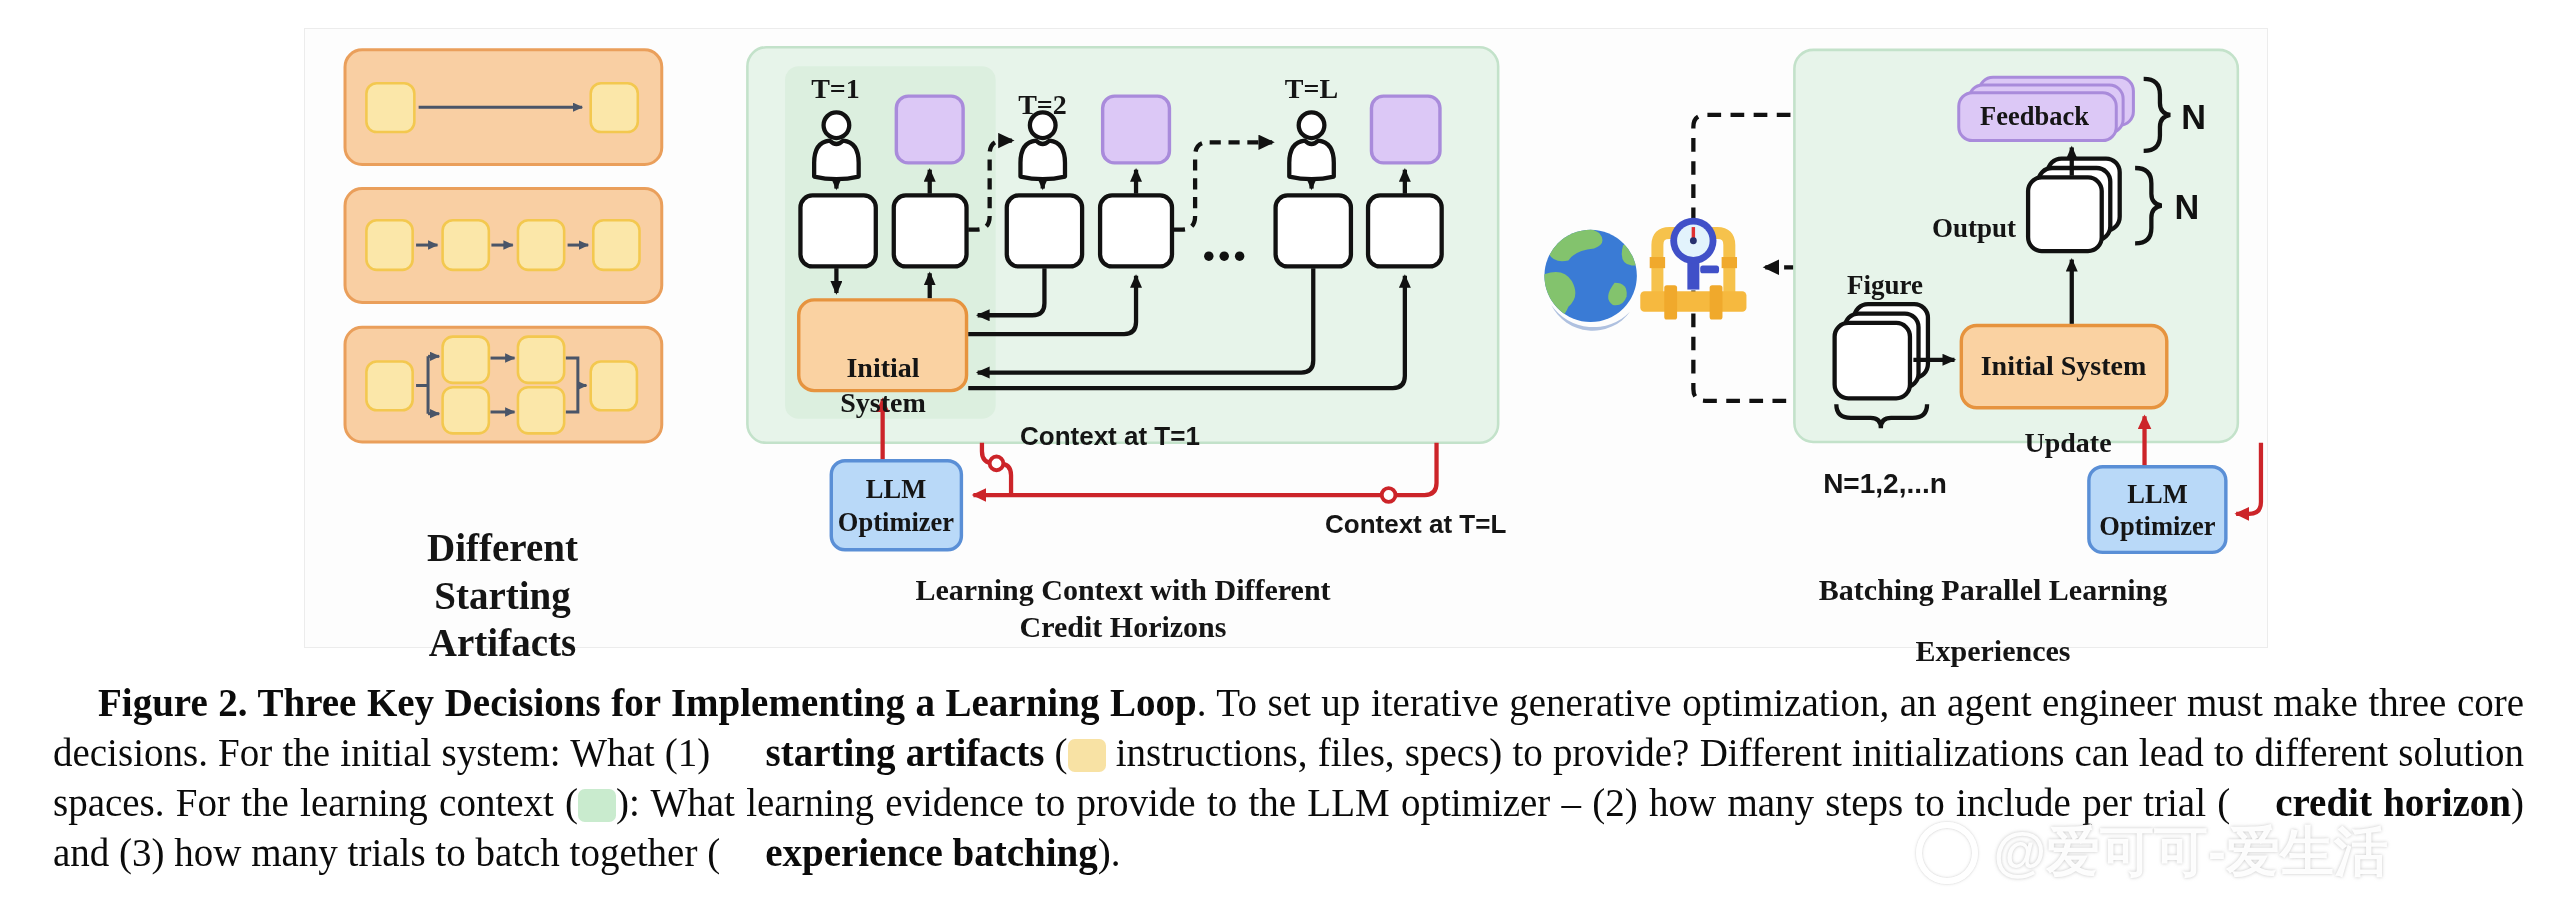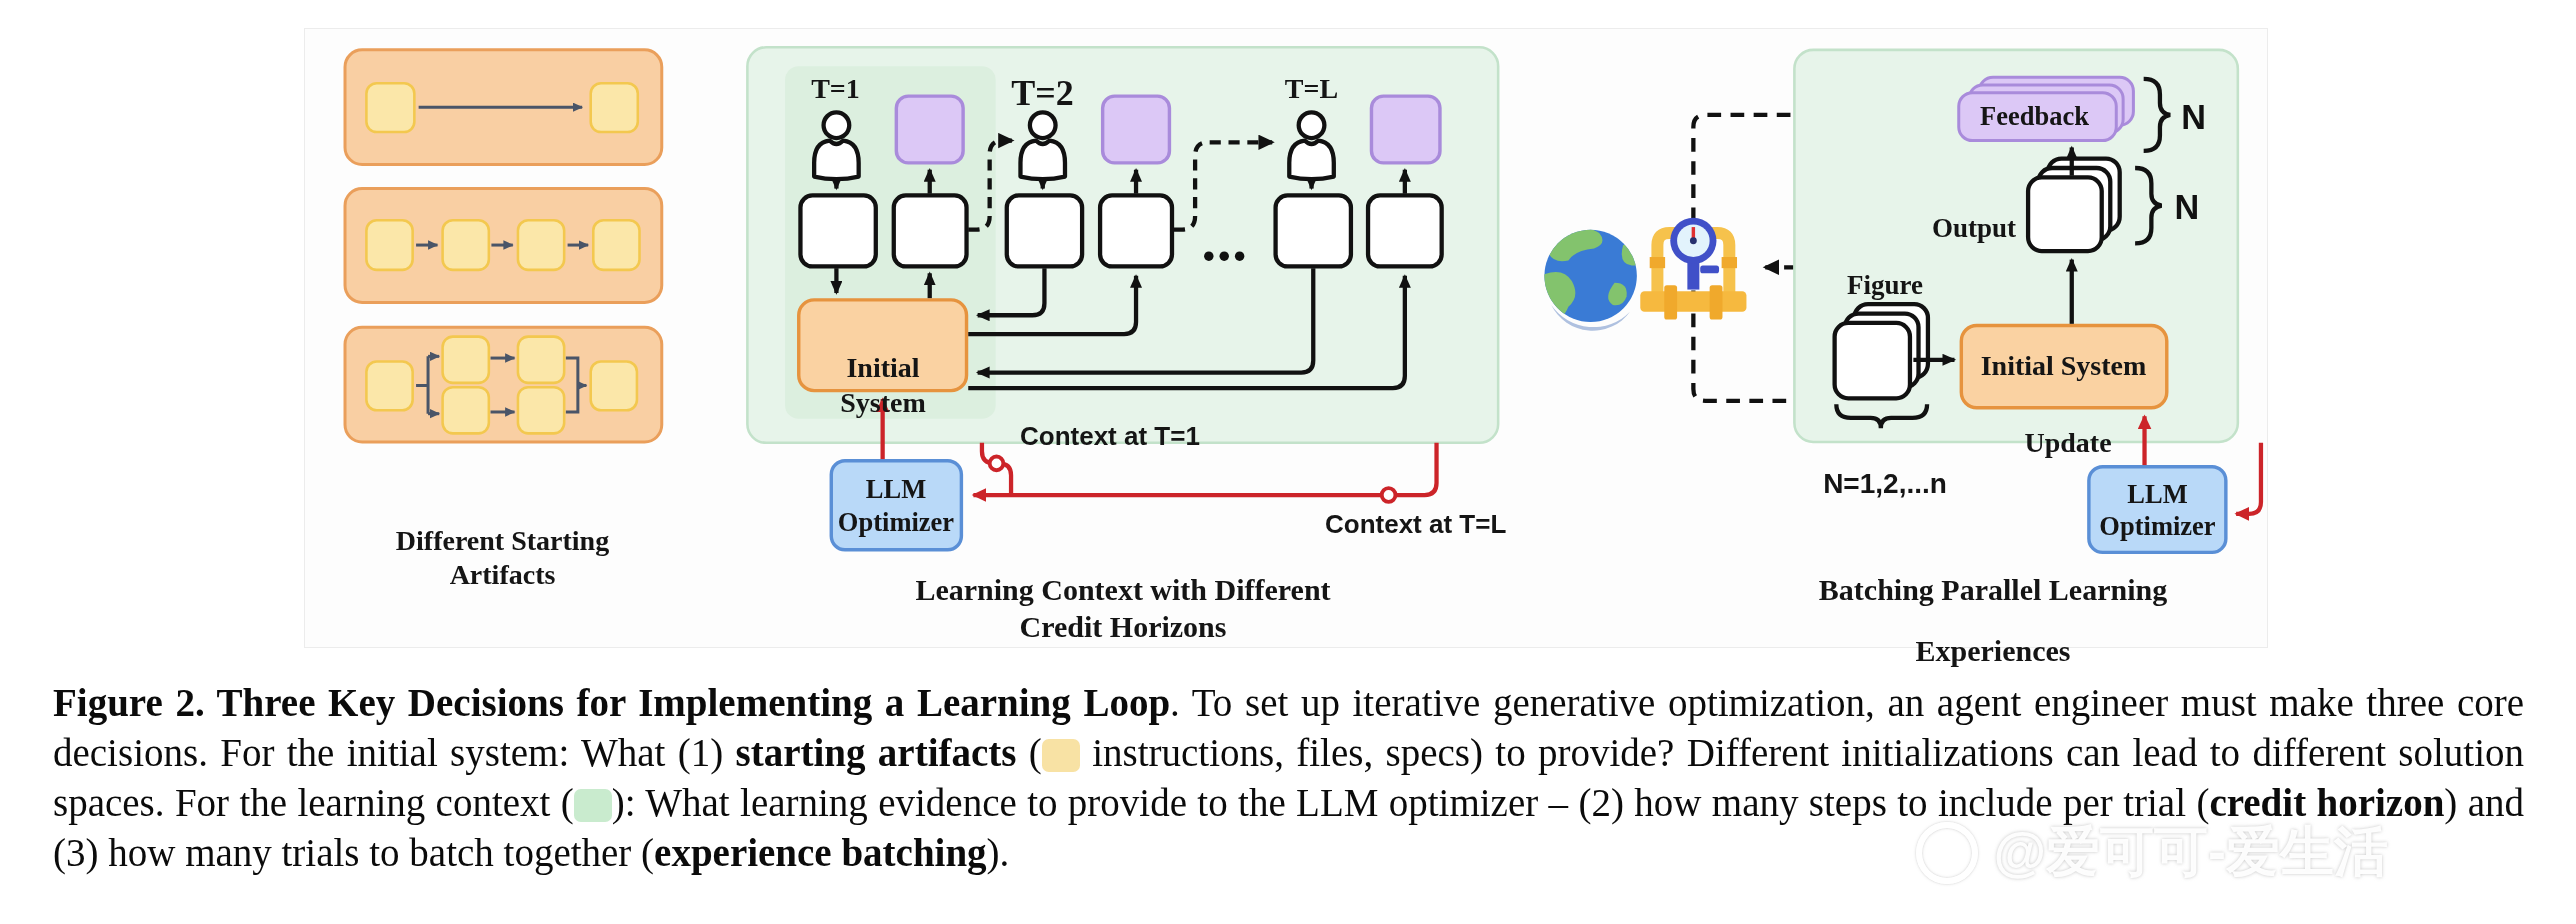--- a/index.html
+++ b/index.html
@@ -10,21 +10,21 @@
   svg{position:absolute;left:0;top:0;}
   .lbl{position:absolute;display:flex;flex-direction:column;align-items:center;justify-content:center;
        text-align:center;font-family:"Liberation Serif",serif;font-weight:700;color:#151515;
        pointer-events:none;line-height:1.22;}
   .sans{font-family:"Liberation Sans",sans-serif;}
   .left-al{align-items:flex-start;text-align:left;}
   .right-al{align-items:flex-end;text-align:right;}
   #caption{position:absolute;left:53px;top:678px;width:2471px;
            font-family:"Liberation Serif",serif;font-size:39px;line-height:50px;
            text-align:justify;color:#0b0b0b;}
-  #caption .b{font-weight:700;}
+  #caption .b{font-weight:700;margin-left:45px;}
   #caption .swatch{display:inline-block;width:38px;height:33px;border-radius:6.8px;
                    vertical-align:-6px;}
   #watermark{position:absolute;left:1916px;top:808px;width:599px;height:89px;
              display:flex;align-items:center;gap:15.4px;pointer-events:none;}
   #watermark .ring{width:50px;height:50px;border-radius:50%;
              border:6.8px solid rgba(255,255,255,0.95);
              box-shadow:0 0 2.6px rgba(150,150,150,0.55), inset 0 0 2.6px rgba(150,150,150,0.55);}
   #watermark .wtext{font-family:"Liberation Sans",sans-serif;font-weight:700;font-size:54px;
              color:rgba(255,255,255,0.95);
              text-shadow:0 0 3.4px rgba(155,155,155,0.6);white-space:nowrap;}
@@ -220,27 +220,27 @@
         <path d="M 2420 378 V 303" marker-end="url(#mb)"></path>
         <path d="M 2235 420 H 2283" marker-end="url(#mb)"></path>
       </g>
       <g fill="none" stroke="#CC2429" stroke-width="5">
         <path d="M 2505 543 V 486" marker-end="url(#mr)"></path>
         <path d="M 2641 517 V 586 Q 2641 600 2627 600 H 2612" marker-end="url(#mr)"></path>
       </g>
     </g>
   </svg>
 
-  <div class="lbl" style="left:357px;top:524px;width:291px;font-size:28px;">
+  <div class="lbl" style="left:357px;top:524px;width:291px;font-size:39px;">
     <span>Different Starting</span>
     <span>Artifacts</span>
   </div>
 
   <div class="lbl" style="left:796px;top:72px;width:79px;font-size:28px;">T=1</div>
-  <div class="lbl" style="left:1003px;top:72px;width:79px;font-size:36px;">T=2</div>
+  <div class="lbl" style="left:1003px;top:88px;width:79px;font-size:28px;">T=2</div>
   <div class="lbl" style="left:1272px;top:72px;width:79px;font-size:28px;">T=L</div>
 
   <div class="lbl" style="left:799px;top:300px;width:168px;height:91px;font-size:28px;margin-top:40px;">
     <span>Initial</span>
     <span>System</span>
   </div>
   <div class="lbl" style="left:831px;top:461px;width:130px;height:89px;font-size:26.5px;">
     <span>LLM</span>
     <span>Optimizer</span>
   </div>

